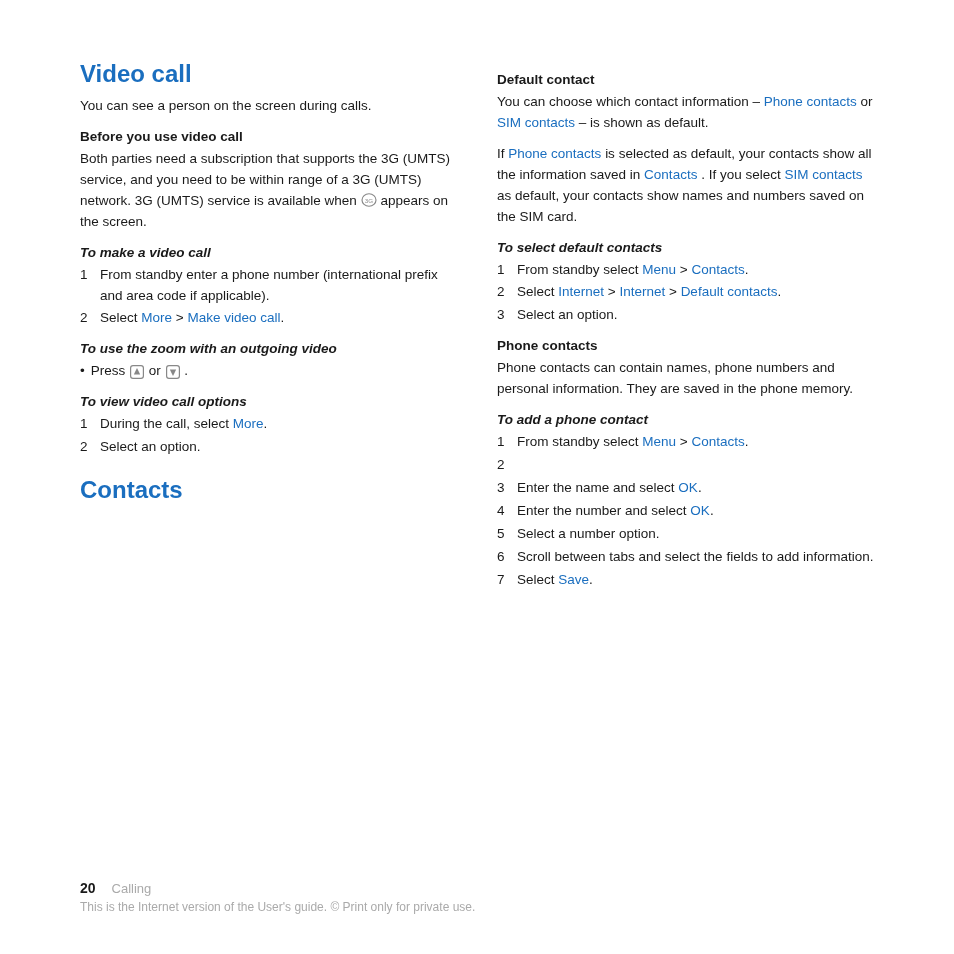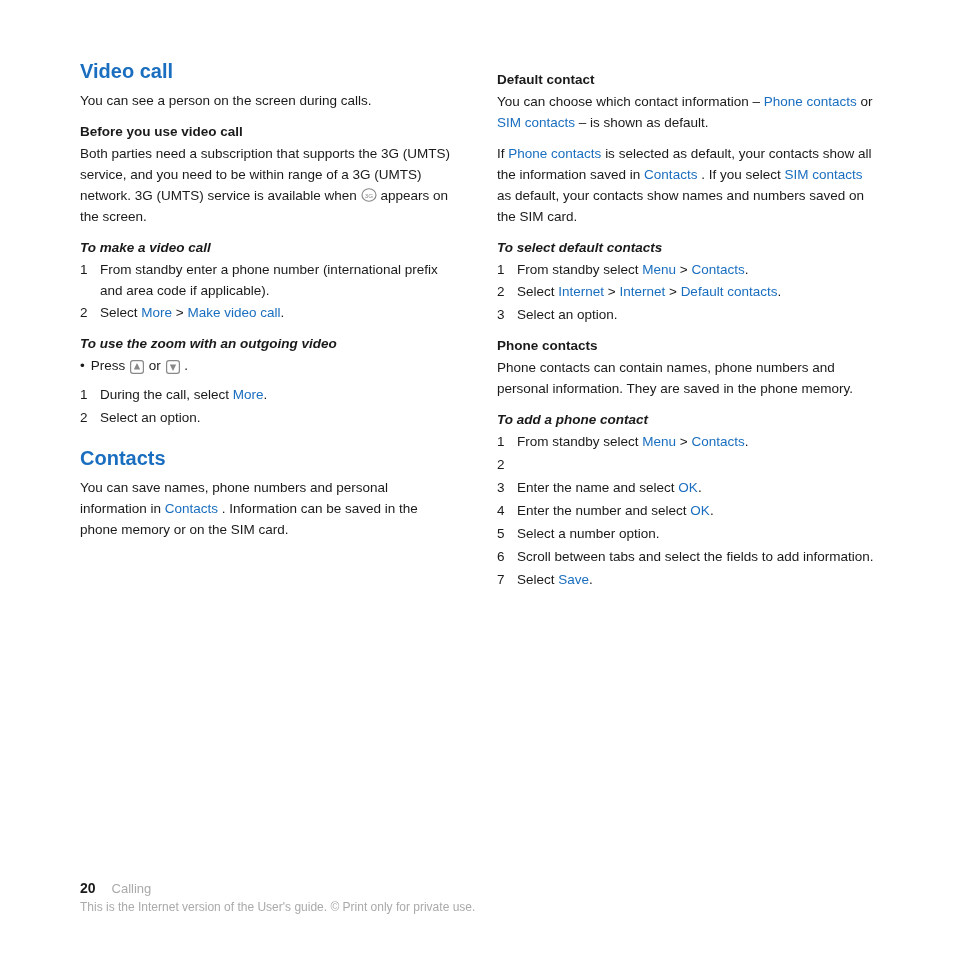--- a/index.html
+++ b/index.html
@@ -27,21 +27,21 @@
     .left-col {
       flex: 1;
       max-width: 380px;
     }
     .right-col {
       flex: 1;
       max-width: 380px;
     }
     .section-title {
       color: #1a6ebf;
-      font-size: 20px;
+      font-size: 24px;
       font-weight: bold;
       margin-bottom: 8px;
     }
     .body-text {
       font-size: 13.5px;
       line-height: 1.55;
       color: #1a1a1a;
       margin-bottom: 10px;
     }
     .subsection-heading {
@@ -177,39 +177,35 @@
               or
               <svg width="16" height="16" viewBox="0 0 20 20" style="display:inline-block;vertical-align:middle;" xmlns="http://www.w3.org/2000/svg">
                 <rect x="2" y="2" width="16" height="16" rx="3" fill="none" stroke="#888" stroke-width="1.5"></rect>
                 <polygon points="10,15 14,7 6,7" fill="#888"></polygon>
               </svg>
               .
             </span>
           </li>
         </ul>
 
+        <div class="subsection-heading-italic">To view video call options</div>
         <ol>
           <li>
             <span class="num">1</span>
             <span>During the call, select <span class="link">More</span>.</span>
           </li>
           <li>
             <span class="num">2</span>
             <span>Select an option.</span>
           </li>
         </ol>
       </div>
 
       <div style="margin-top: 18px;">
         <div class="section-title">Contacts</div>
-        <p class="body-text">
-          <span>You can save names, phone numbers and personal information in</span>
-          <span class="link">Contacts</span>
-          <span>. Information can be saved in the phone memory or on the SIM card.</span>
-        </p>
       </div>
 
     </div>
 
     <div class="right-col">
 
       <div>
         <div class="subsection-heading">Default contact</div>
         <p class="body-text">
           <span>You can choose which contact information –</span>

